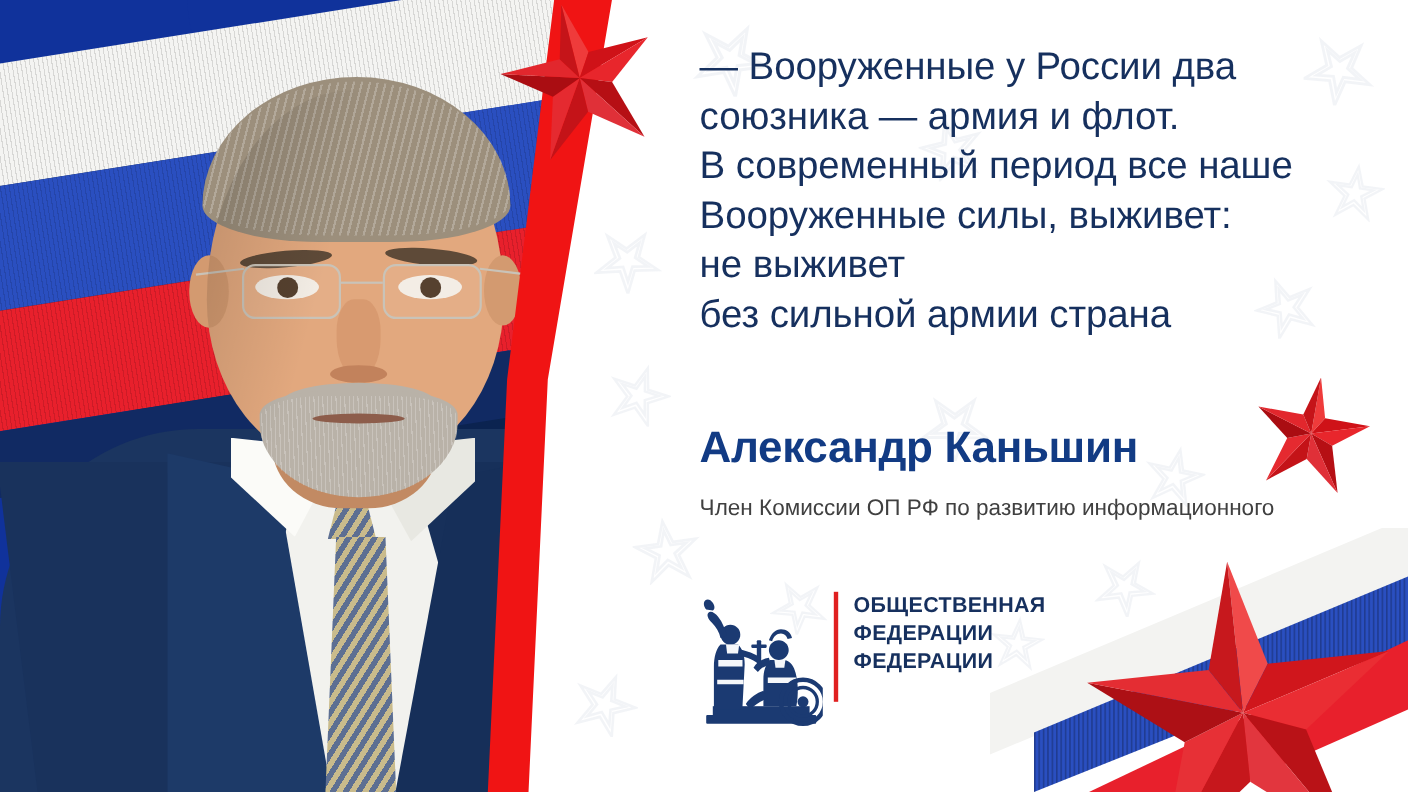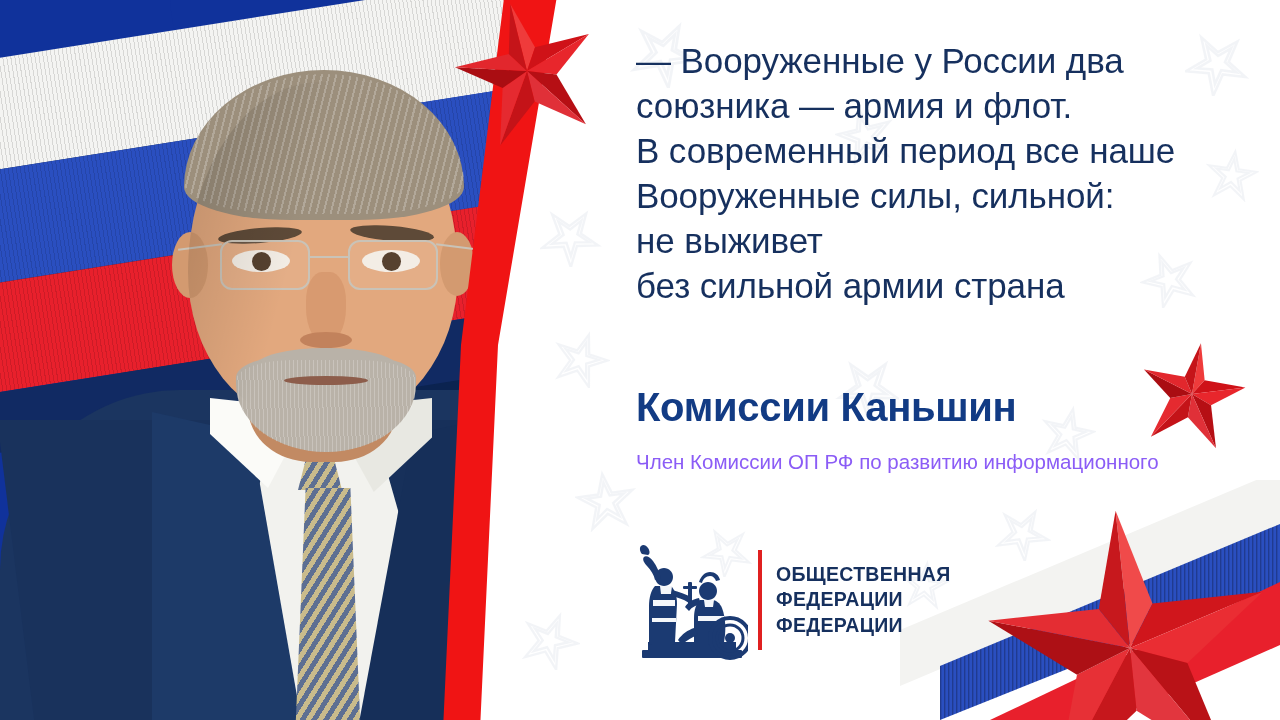--- a/index.html
+++ b/index.html
@@ -39,25 +39,25 @@
 
   
   #quote{position:absolute;left:636px;top:38px;width:600px;z-index:6;
     font-size:35px;line-height:45px;color:#16305e;font-weight:400;letter-spacing:-.1px;}
   #quote div{white-space:pre;}
 
   #speaker{position:absolute;left:636px;top:385px;z-index:6;
     font-size:40px;font-weight:bold;color:#123b84;letter-spacing:-.3px;}
 
   #role{position:absolute;left:636px;top:448px;width:610px;z-index:6;
-    font-size:20.5px;line-height:28px;color:#8b5cf6;}
+    font-size:20.5px;line-height:28px;color:#404040;}
   #role div{white-space:pre;}
 
   
-  #logo{position:absolute;left:636px;top:538px;z-index:6;display:flex;align-items:center;}
+  #logo{position:absolute;left:636px;top:538px;z-index:6;display:flex;}
   #emblem{width:112px;height:124px;flex:0 0 auto;}
   #logobar{width:4px;height:100px;background:#e02020;margin:0 14px 0 10px;flex:0 0 auto;}
   #logotext{font-size:19.5px;line-height:25.5px;font-weight:bold;color:#16305e;letter-spacing:.3px;}
 
   
   .star3d{position:absolute;z-index:5;}
   #star-top{left:452px;top:-4px;}
   #star-mid{left:1136px;top:338px;}
   #star-big{left:980px;top:498px;z-index:3;}
   #ribbons{position:absolute;left:900px;top:480px;z-index:2;}
@@ -324,26 +324,26 @@
       <polygon points="100,100 63,114 8,72" fill="#ad1015"></polygon>
       <polygon points="100,100 8,72 82,72" fill="#e42d33"></polygon>
       <polygon points="100,100 82,72 100,8" fill="#c7181d"></polygon>
     </g>
   </svg>
 
   <div id="quote">
     <div>— Вооруженные у России два</div>
     <div>союзника — армия и флот.</div>
     <div>В современный период все наше</div>
-    <div>Вооруженные силы, сильной:</div>
+    <div>Вооруженные силы, выживет:</div>
     <div>не выживет</div>
     <div>без сильной армии страна</div>
   </div>
 
-  <div id="speaker">Комиссии Каньшин</div>
+  <div id="speaker">Александр Каньшин</div>
 
   <div id="role">
     <div>Член Комиссии ОП РФ по развитию информационного</div>
   </div>
 
   <div id="logo">
     <svg id="emblem" viewBox="0 0 112 124">
       <g fill="#1b3a72">
 
         <rect x="6" y="112" width="100" height="8" rx="1"></rect>

